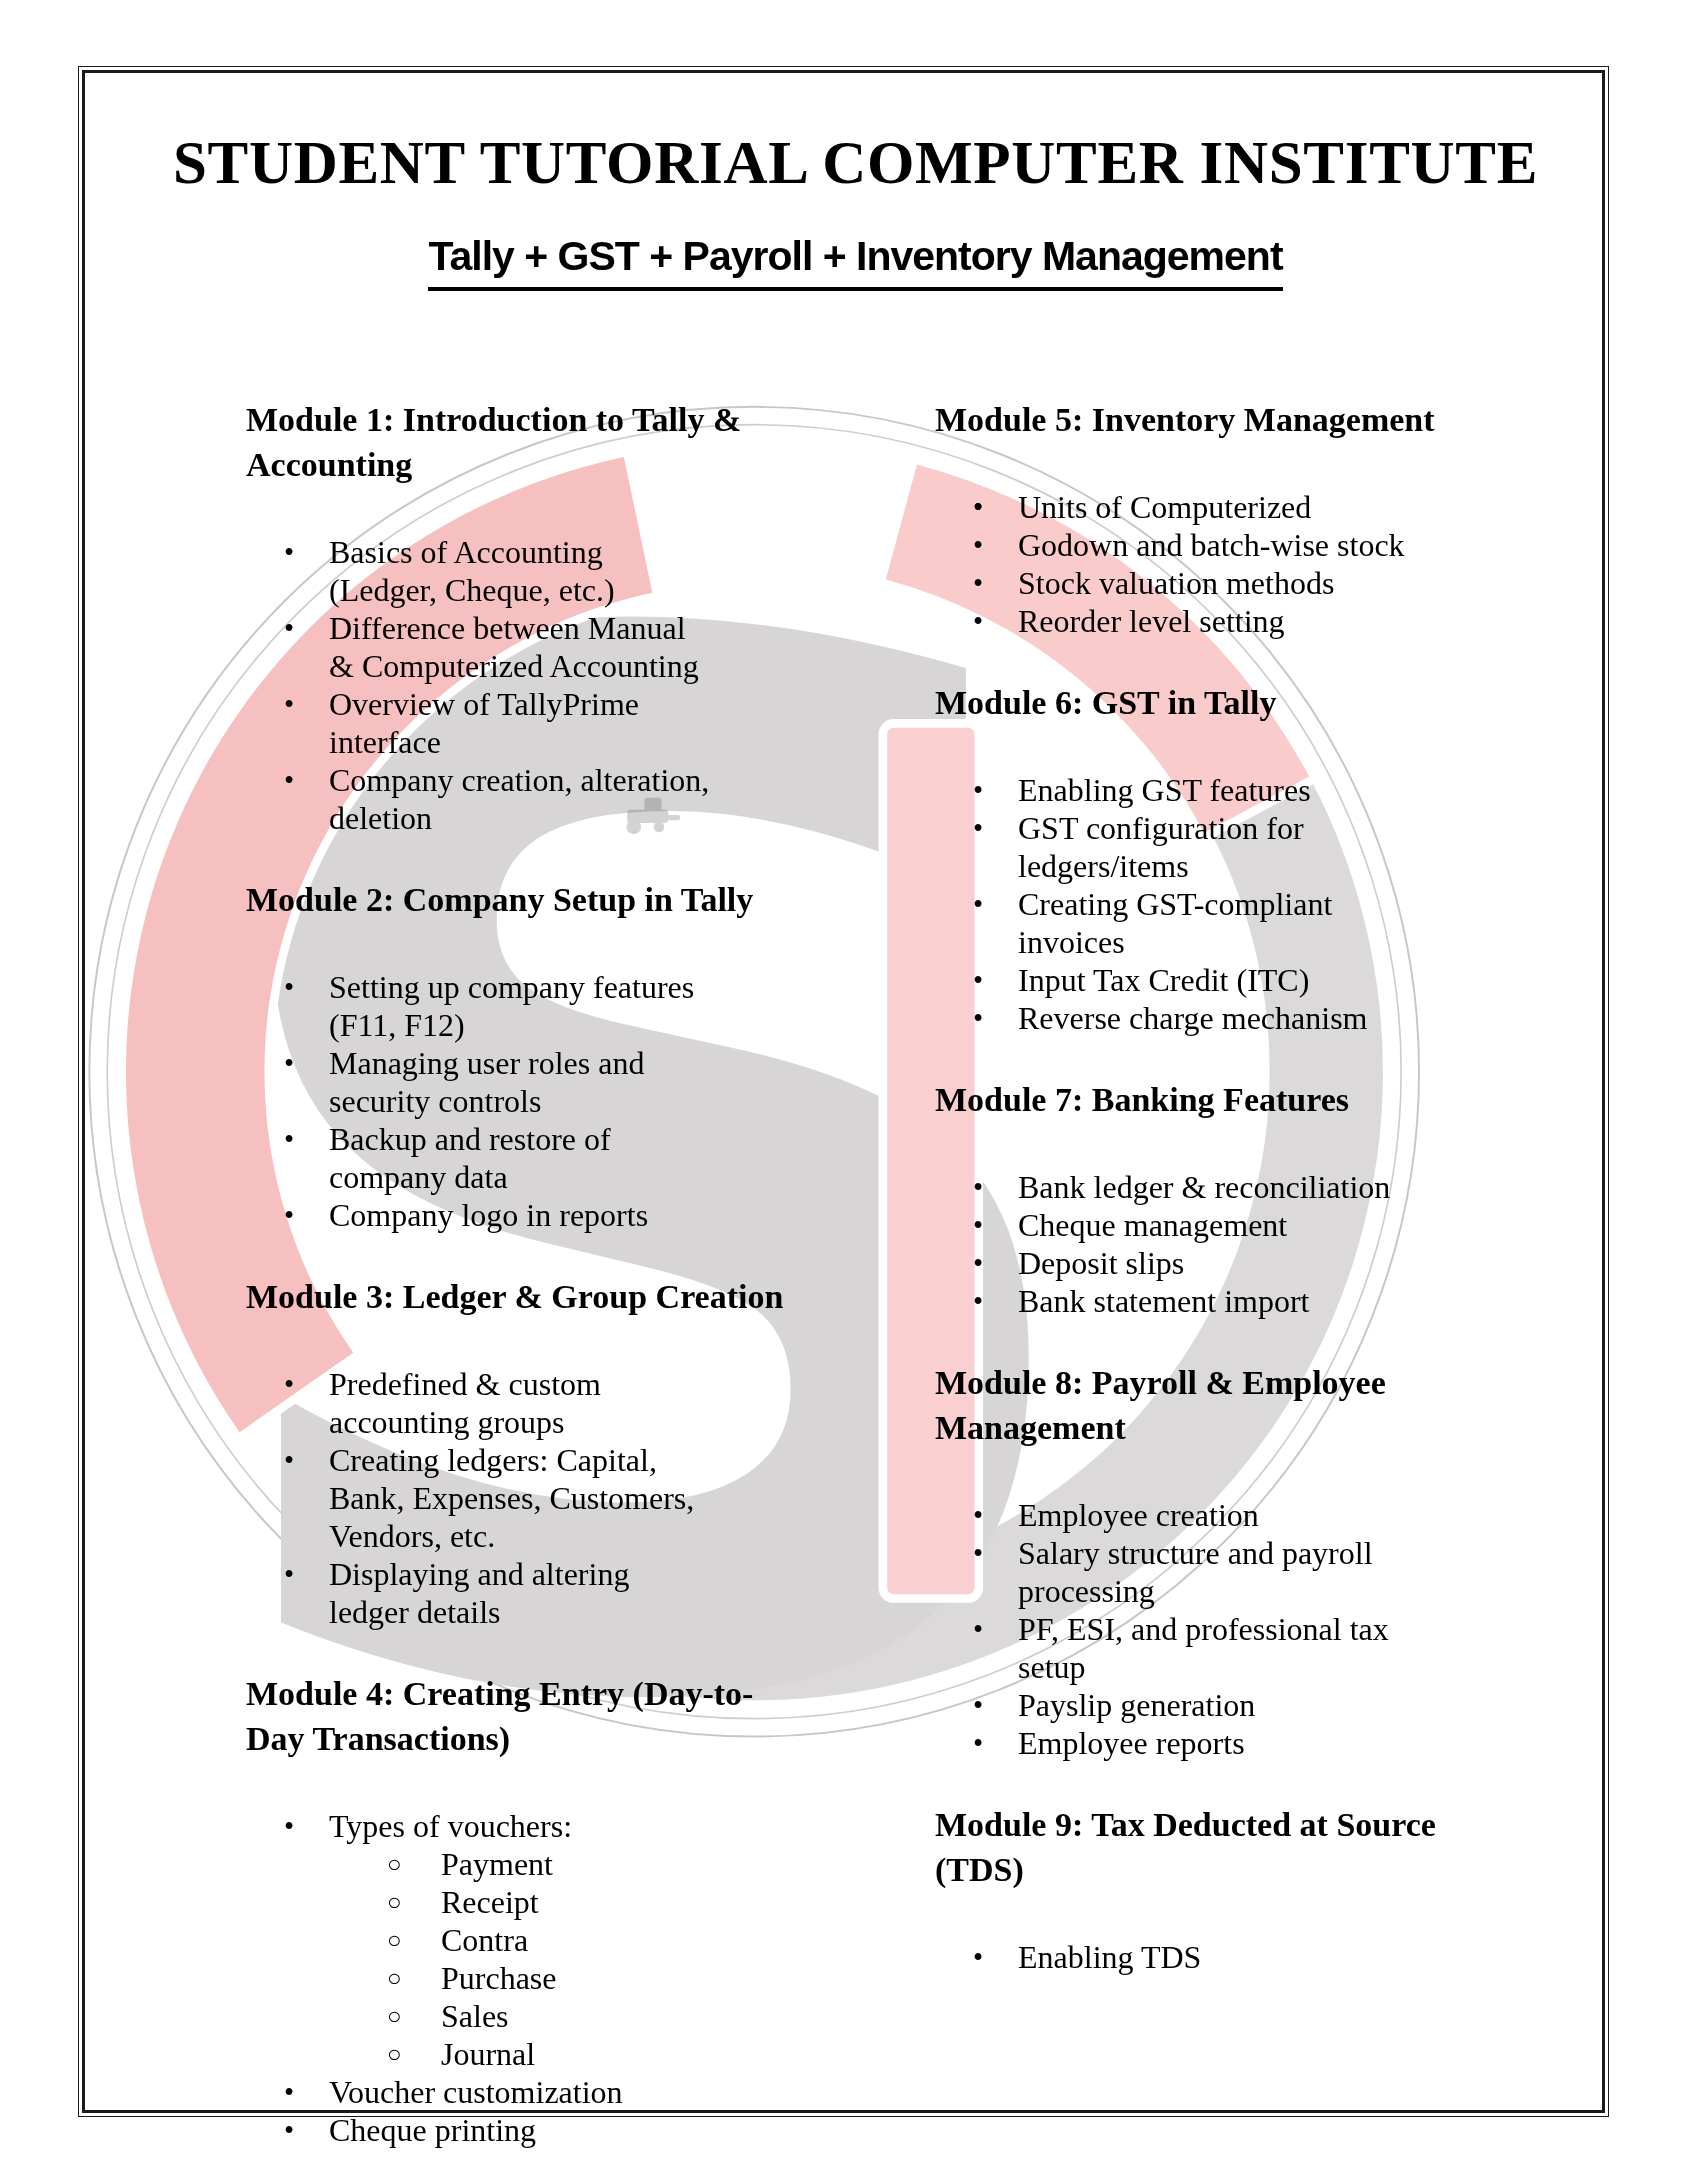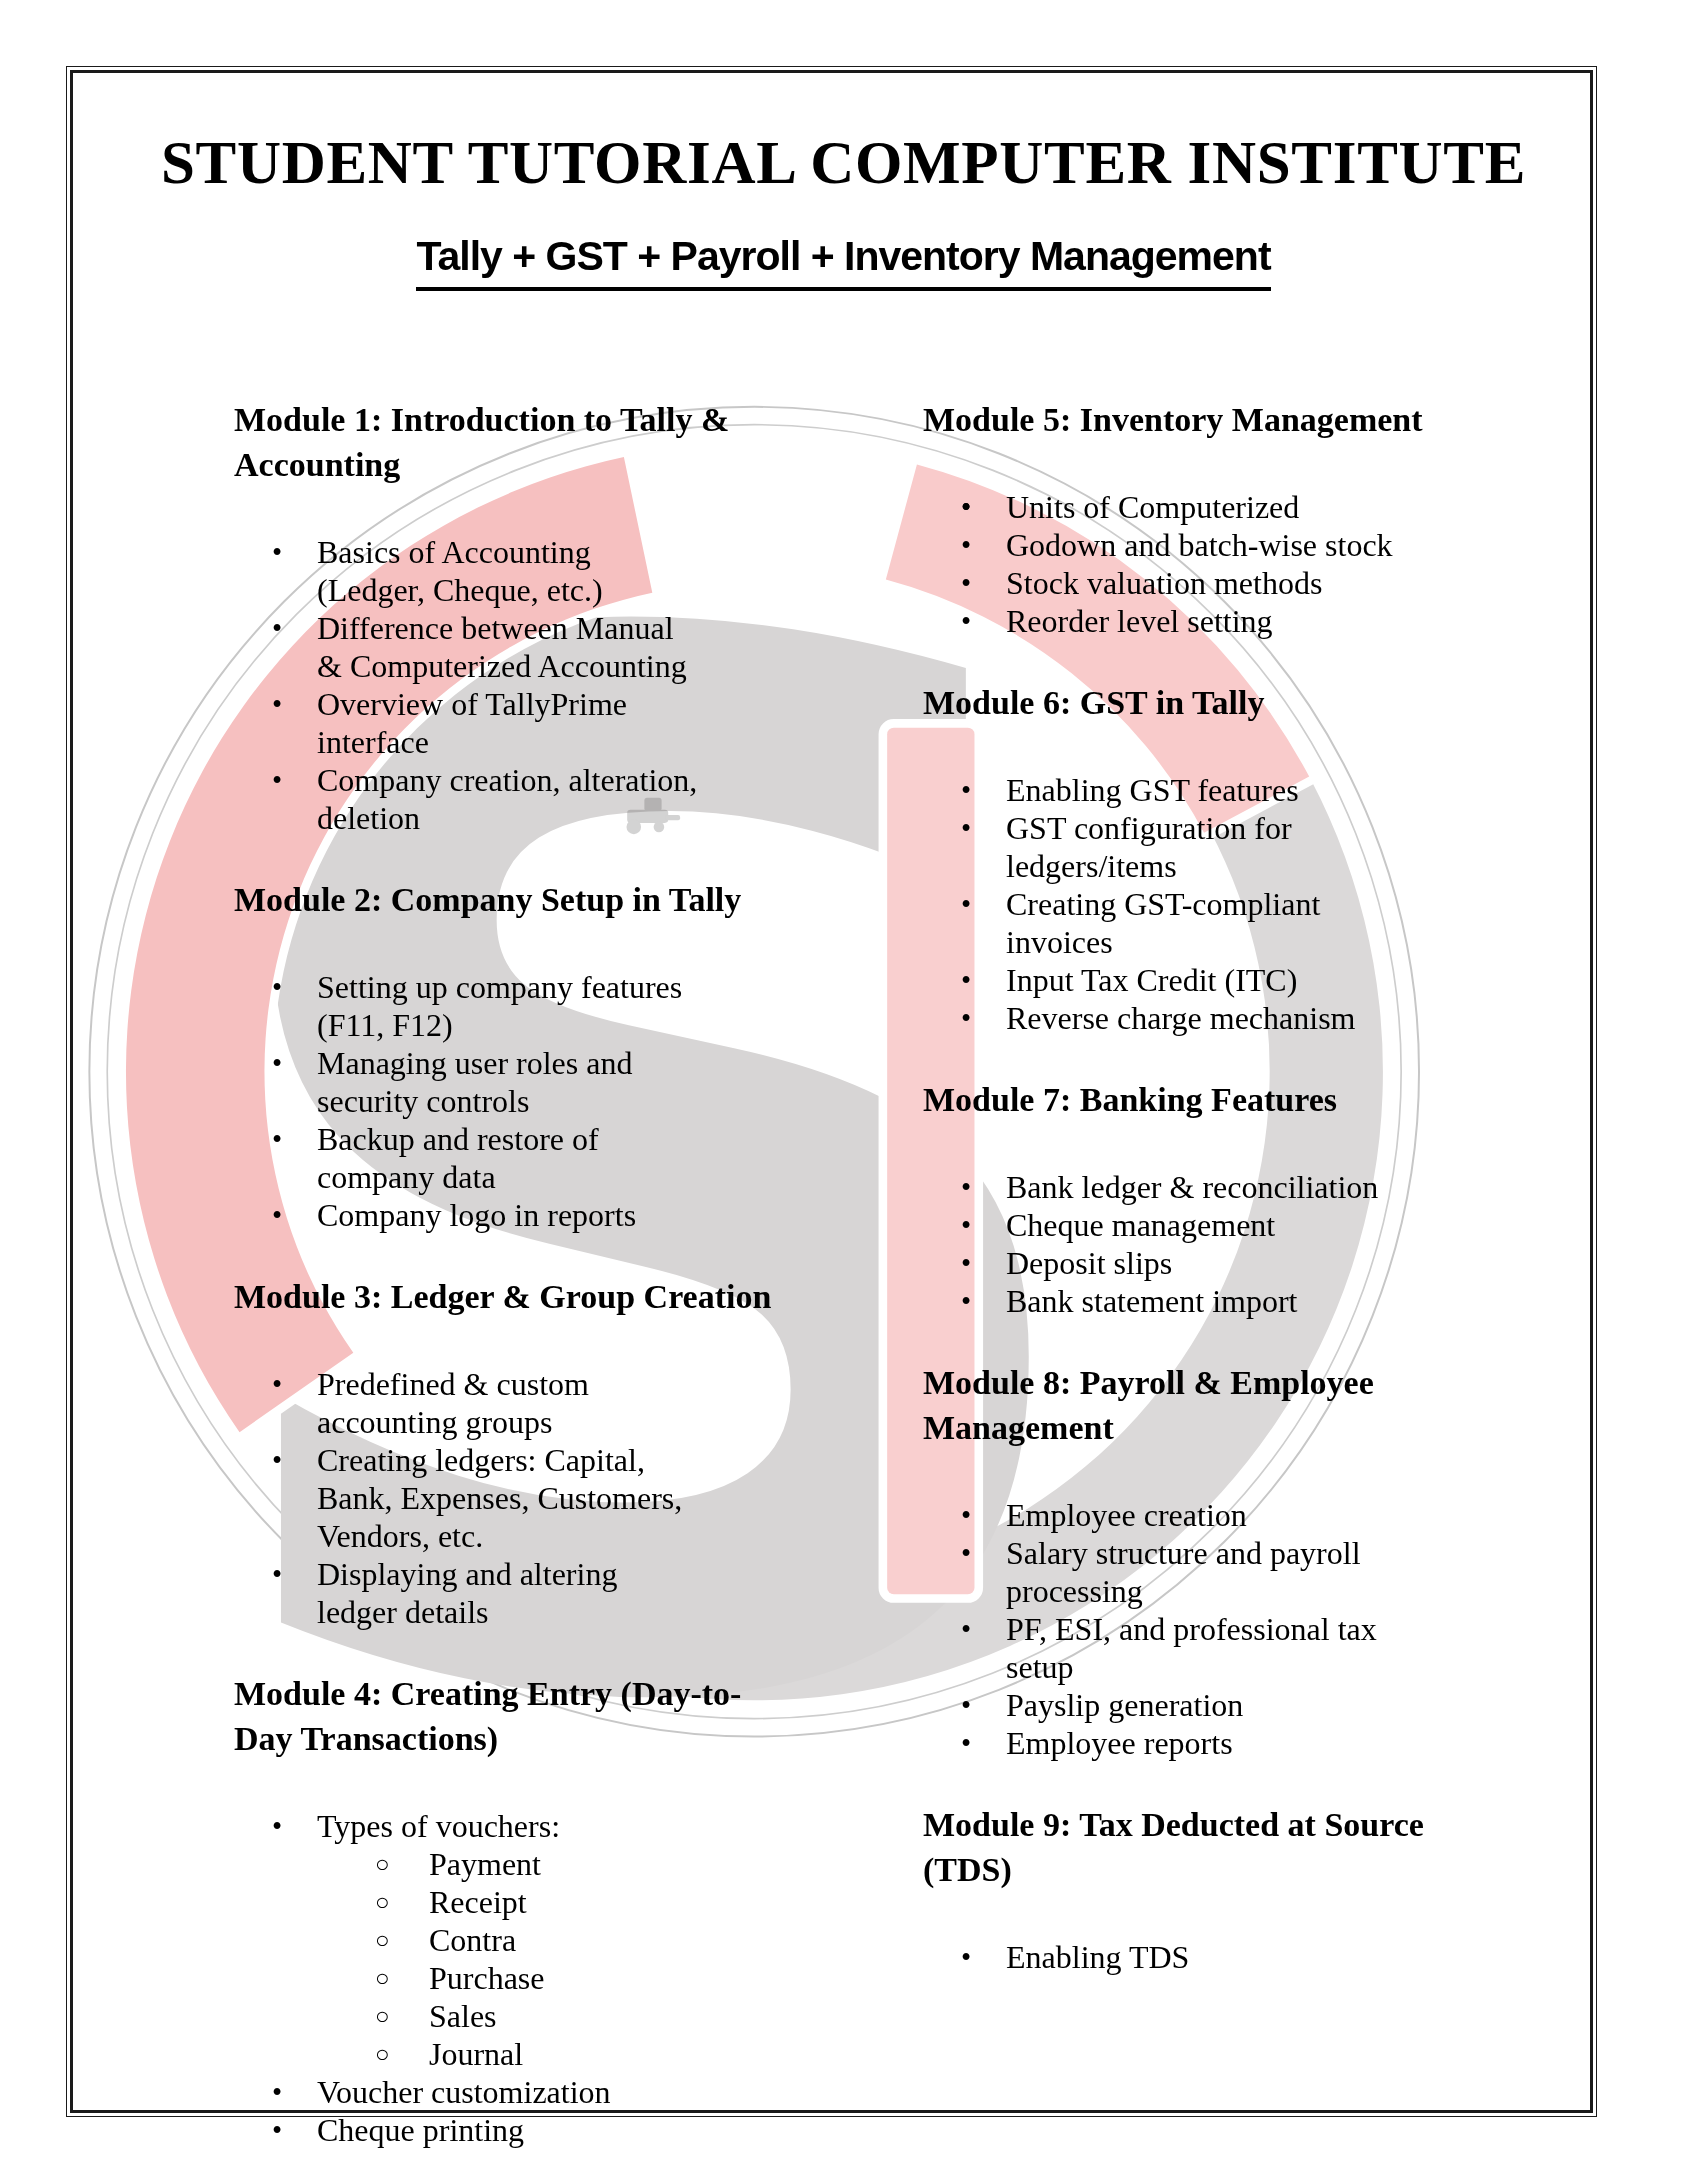--- a/index.html
+++ b/index.html
@@ -18,21 +18,21 @@
     pointer-events:none;
   }
   .frame-inner{
     position:absolute;inset:3.3px;
     border:3.3px solid #1a1a1a;
   }
   .watermark{
     position:absolute;left:0;top:0;width:1687px;height:2183px;
     z-index:0;
   }
-  .content{position:absolute;left:0;top:0;width:1664px;height:2183px;z-index:1;}
+  .content{position:absolute;left:12px;top:0;width:1664px;height:2183px;z-index:1;}
   .title{
     position:absolute;top:132px;left:0;width:1687px;
     text-align:center;
     font-size:61px;font-weight:bold;
     letter-spacing:0.7px;
     line-height:1;
   }
   .subtitle-wrap{
     position:absolute;top:233px;left:0;width:1687px;
     text-align:center;

